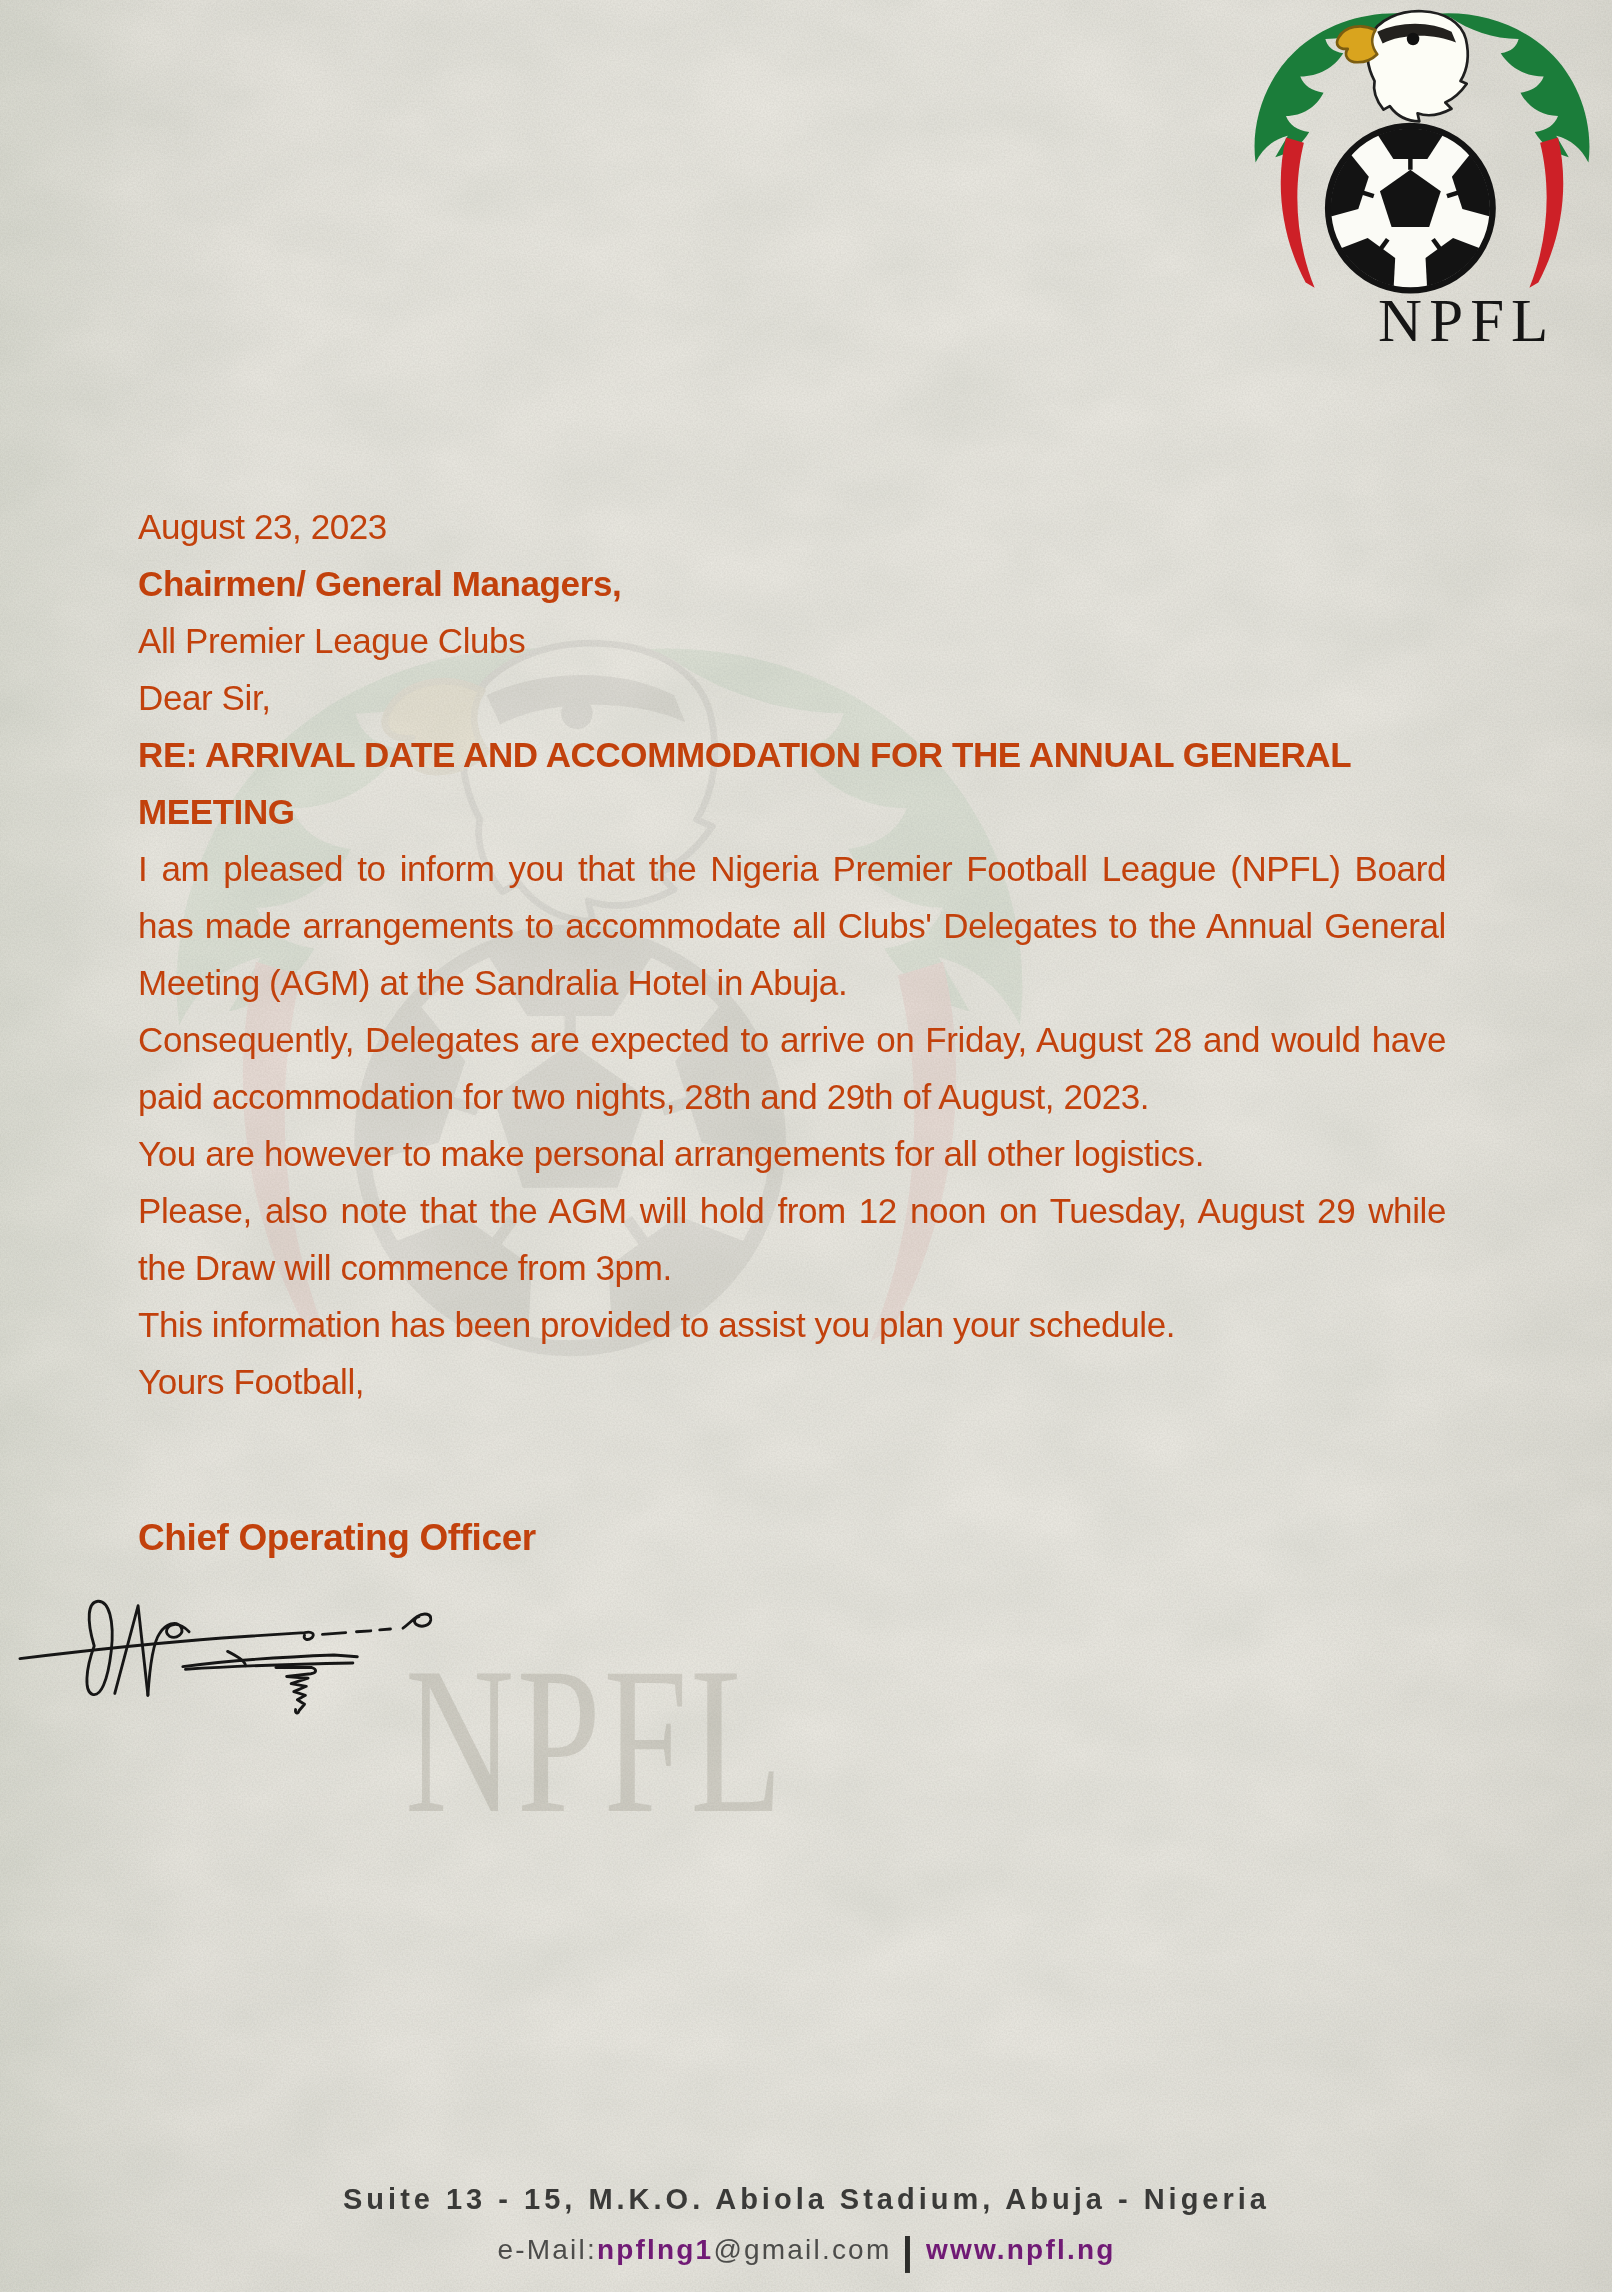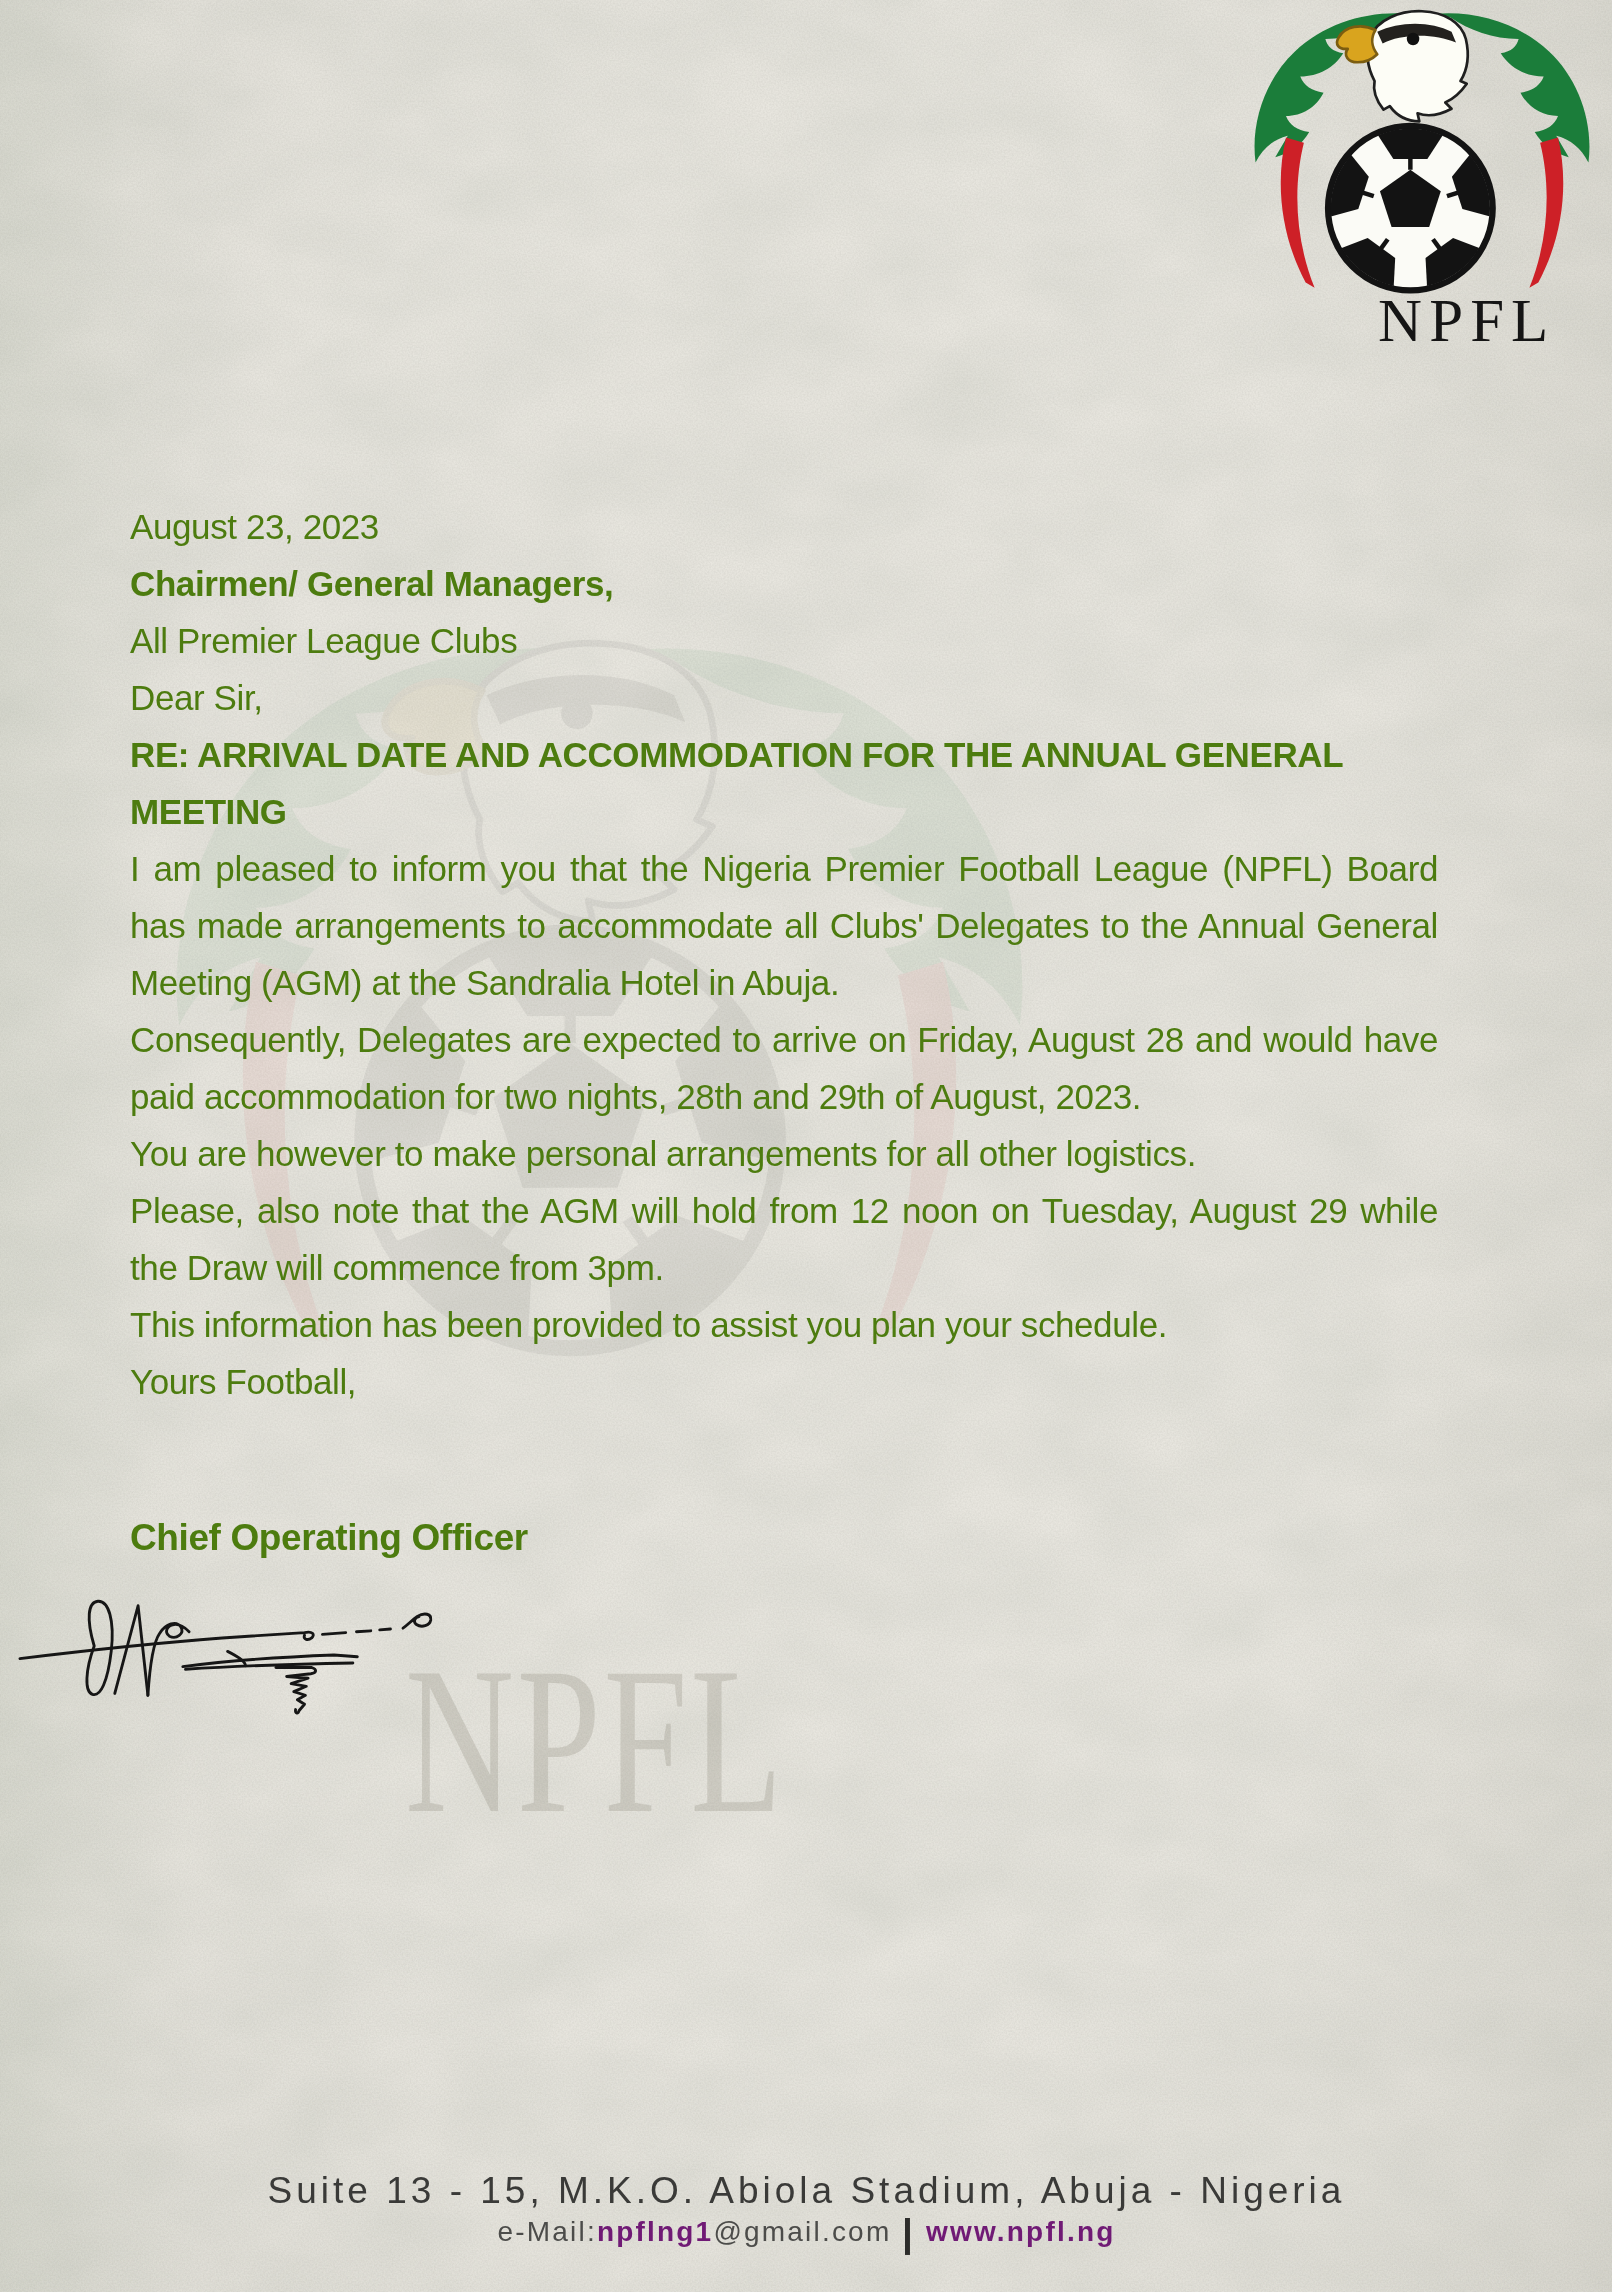--- a/index.html
+++ b/index.html
@@ -27,38 +27,38 @@
   .wm-text {
     position: absolute; left: 405px; top: 1635px;
     font-family: "Liberation Serif", "DejaVu Serif", serif;
     font-size: 210px; line-height: 1; letter-spacing: 3.6px;
     color: rgba(85, 80, 64, 0.16);
     transform: scaleX(0.72); transform-origin: 0 0;
     pointer-events: none; white-space: nowrap;
   }
   .header-logo { position: absolute; left: 1234px; top: 5.4px; width: 376px; height: 349px; }
   .letter {
-    position: absolute; left: 130px; top: 498px; width: 1308px;
-    color: #4d7c0f; font-size: 35px; line-height: 57px; letter-spacing: -0.4px;
+    position: absolute; left: 138px; top: 498px; width: 1308px;
+    color: #c2410c; font-size: 35px; line-height: 57px; letter-spacing: -0.4px;
   }
   .letter p { margin: 0; }
   .date { margin-bottom: 100px; }
   .recipient-title { font-weight: bold; margin-bottom: 12.5px; }
   .recipient-org { margin-bottom: 12.5px; }
   .salutation { margin-bottom: 23px; }
   .subject { font-weight: bold; margin-bottom: 14.3px; }
   .para { text-align: justify; margin-bottom: 18px; }
   .closing { margin-bottom: 0; }
   .sig-space { height: 99px; }
   .signer-name { font-weight: bold; font-size: 37px; }
   .signer-title { font-weight: bold; font-size: 37px; }
   .signature { position: absolute; left: 7.2px; top: 1578px; width: 502px; height: 179px; }
   .footer { position: absolute; left: 0; top: 2171px; width: 100%; text-align: center; }
   .footer .line1 {
-    margin: 0; font-weight: normal; font-size: 37px; letter-spacing: 4px;
+    margin: 9px; font-weight: bold; font-size: 29px; letter-spacing: 4px;
     line-height: 39px; color: #3a3a38;
   }
   .footer .line2 {
     margin: 0; font-size: 28px; letter-spacing: 2.2px;
     line-height: 43px; color: #4c4c4a;
   }
   .footer .seg-bold { font-weight: bold; color: #701a75; }
   .footer .sep {
     display: inline-block; font-weight: bold; color: #2d2d2b;
     font-size: 39px; vertical-align: -5.4px; padding: 0 10.7px;

